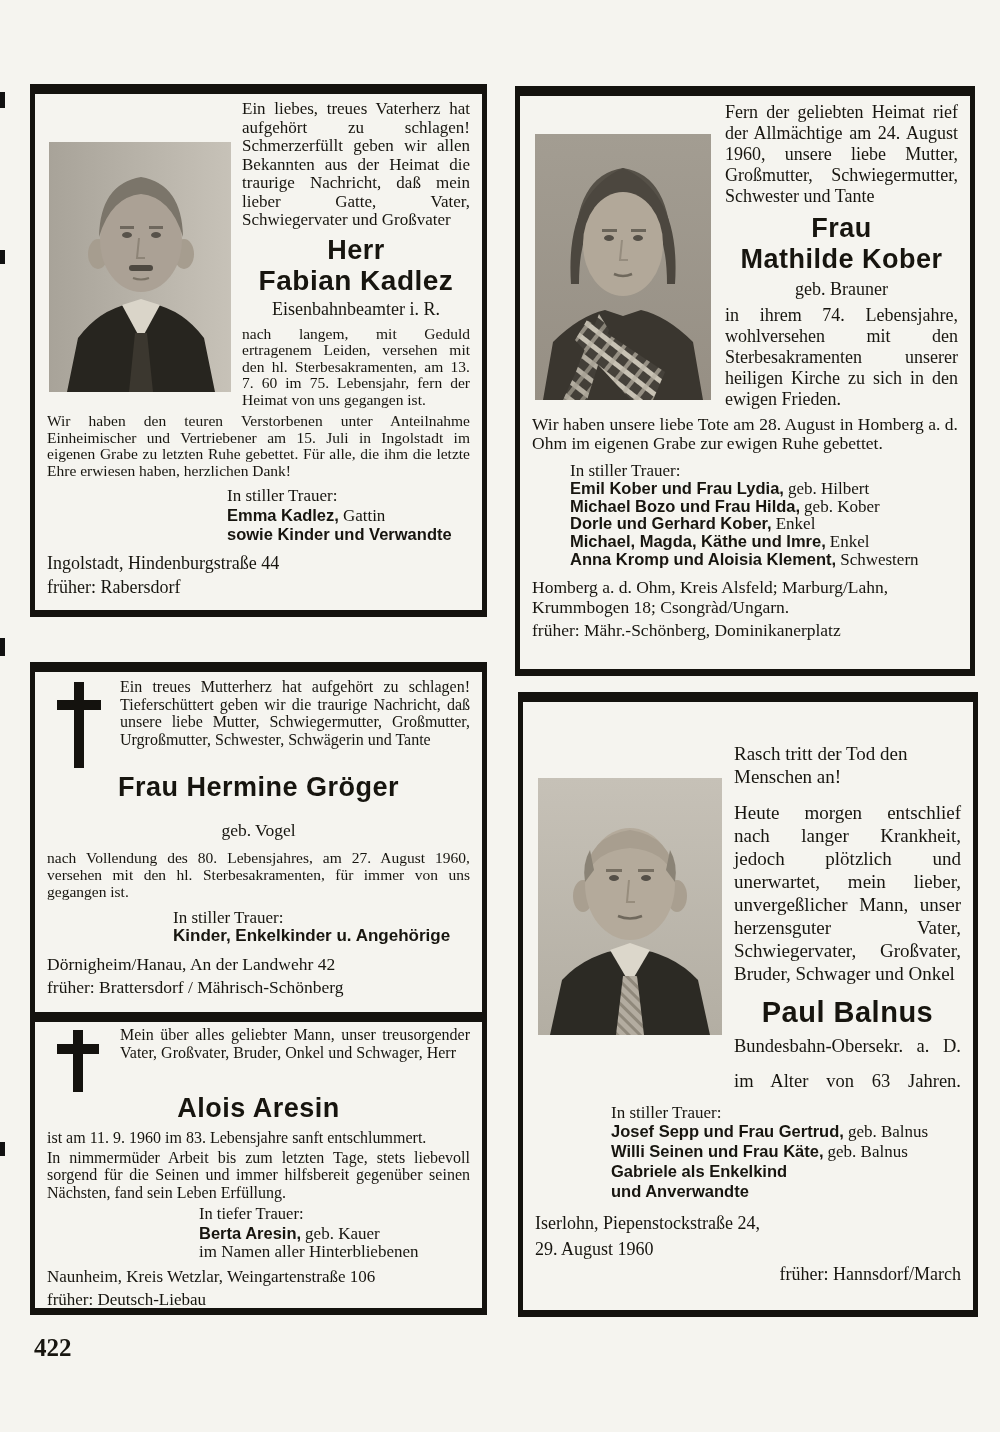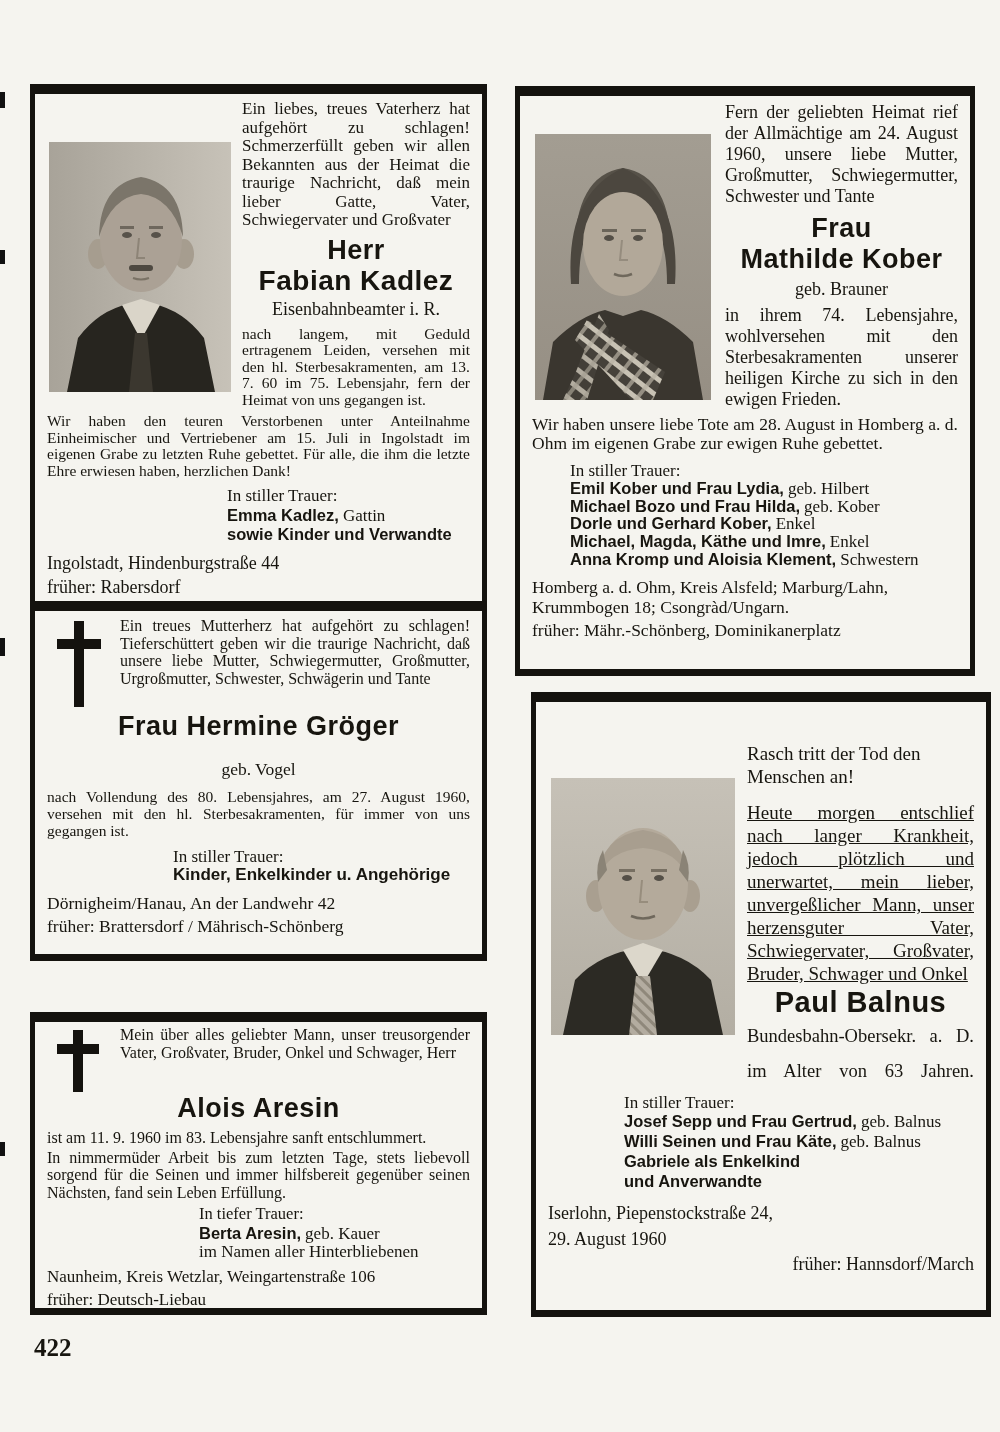--- a/index.html
+++ b/index.html
@@ -10,23 +10,23 @@
   }
   .edge-mark { position:absolute; left:0; width:5px; background:#111; }
 
   .notice {
     position:absolute; box-sizing:border-box; background:#f5f4ef;
     border:5px solid #14120e; border-top-width:10px; border-bottom-width:7px;
     padding:6px 12px 4px 12px; overflow:hidden;
   }
   .n-kadlez { left:30px; top:84px;  width:457px; height:533px; }
   .n-kober  { left:515px; top:86px; width:460px; height:590px; }
-  .n-groeger{ left:30px; top:601px; width:457px; height:360px; }
+  .n-groeger{ left:30px; top:662px; width:457px; height:360px; }
   .n-aresin { left:30px; top:1012px;width:457px; height:303px; padding-top:4px; }
-  .n-balnus { left:531px; top:692px;width:460px; height:625px; }
+  .n-balnus { left:518px; top:692px;width:460px; height:625px; }
 
   .cols { display:flex; align-items:flex-start; }
   .text-col { flex:1 1 auto; min-width:0; }
   .photo { flex:0 0 auto; background:#b7b2a8; box-shadow:0 0 0 1px #8b867c inset; }
   .photo svg { display:block; }
 
   p { margin:0; }
   .just { text-align:justify; }
 
   
@@ -83,21 +83,21 @@
   .n-aresin .b1 { font-size:16px; line-height:17.5px; margin-top:5px; }
   .n-aresin .b2 { font-size:16px; line-height:17.5px; margin-top:2px; }
   .n-aresin .sig { margin-left:152px; margin-top:4px; }
   .n-aresin .sig-label { font-size:16.5px; }
   .n-aresin .addr { margin-top:5px; font-size:17px; }
 
   
   .n-balnus .photo { width:184px; height:257px; margin-top:70px; margin-left:3px; }
   .n-balnus .text-col { margin-left:12px; padding-top:34px; }
   .n-balnus .blurb { font-size:19px; line-height:23px; margin-bottom:13px; }
-  .n-balnus .b1 { font-size:19px; line-height:23px; margin-bottom:1px;text-decoration:underline; }
+  .n-balnus .b1 { font-size:19px; line-height:23px; margin-bottom:11px; }
   .n-balnus .heading-name { font-size:29px; margin-bottom:6px; }
   .n-balnus .heading-sub { font-size:18.5px; text-align:justify; text-align-last:justify; margin-bottom:13px; }
   .n-balnus .b2 { font-size:18.5px; text-align:justify; text-align-last:justify; }
   .n-balnus .sig { margin-left:76px; margin-top:11px; }
   .n-balnus .sig-row { line-height:1.18; }
   .n-balnus .addr { margin-top:12px; font-size:18px; }
   .n-balnus .addr .a2, .n-balnus .addr .a3 { margin-top:5px; }
 
   .pagenum {
     position:absolute; left:34px; top:1334px;

